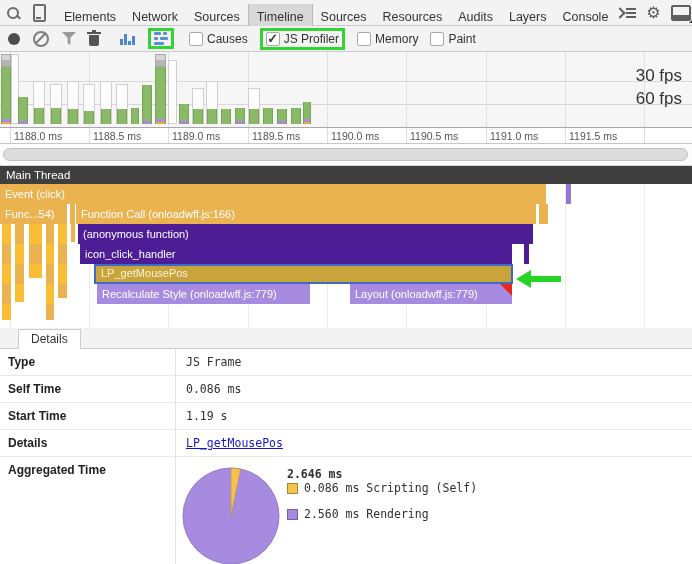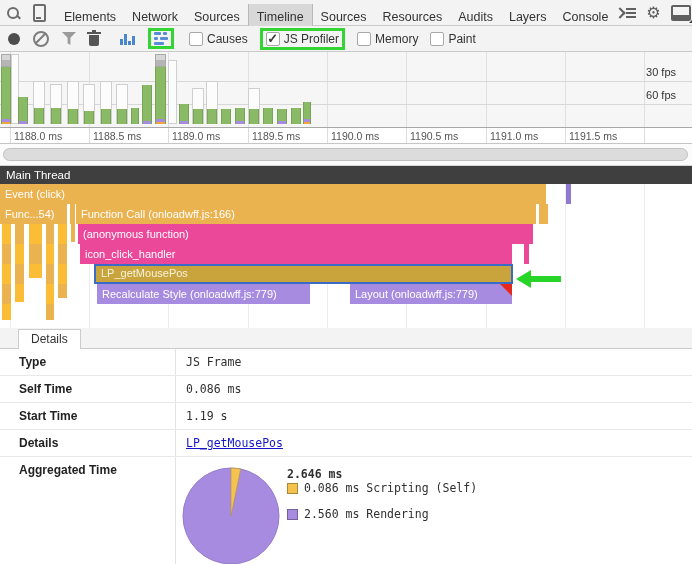--- a/index.html
+++ b/index.html
@@ -44,58 +44,58 @@
   .anno{border:3px solid #35d435;padding:1px 3px;display:flex;align-items:center;}
   #checks{display:flex;align-items:center;gap:12px;margin-left:2px;}
   .check{display:flex;align-items:flex-start;gap:4px;font-size:12px;color:#333;}
   .cbox{position:relative;width:12px;height:12px;border:1px solid #a8a8a8;border-radius:2px;background:#fff;
         font-size:13px;font-weight:bold;color:#3c3c3c;line-height:11px;text-align:center;}
   
   #fps{position:absolute;left:0;top:52px;width:692px;height:76px;background:#f6f6f6;
        border-bottom:1px solid #a8a8a8;box-sizing:border-box;overflow:hidden;}
   .vgrid{position:absolute;top:0;width:1px;height:76px;background:#e0e0e0;}
   .hline{position:absolute;left:0;width:692px;height:1px;background:#d7d7d7;}
-  .fpslabel{position:absolute;right:16px;font-size:11px;color:#333;}
+  .fpslabel{position:absolute;right:10px;font-size:17px;color:#333;}
   .obar{position:absolute;border:1px solid #cfcfcf;background:#fcfcfc;box-sizing:border-box;}
   .gbar{position:absolute;background:#8aba66;border-left:1px solid rgba(90,120,60,.35);border-right:1px solid rgba(90,120,60,.35);box-sizing:border-box;}
   .gbar .seg-p{position:absolute;left:0;bottom:0;width:100%;height:3px;background:#a78be0;}
   .gbar .seg-o{position:absolute;left:0;bottom:-0px;width:100%;height:2px;background:#efa63c;}
   .cap{position:absolute;background:linear-gradient(180deg,#d6d6d6 0 50%,#b5b5b5 50% 100%);border:1px solid #a9a9a9;box-sizing:border-box;}
   
   #ruler{position:absolute;left:0;top:128px;width:692px;height:16px;background:#fff;border-bottom:1px solid #c6c6c6;box-sizing:border-box;}
   .rtick{position:absolute;top:0;width:1px;height:15px;background:#ddd;}
   .rlabel{position:absolute;top:2px;font-size:10.5px;color:#555;}
   
   #scrollstrip{position:absolute;left:0;top:144px;width:692px;height:22px;background:#fbfbfb;border-bottom:1px solid #d5d5d5;box-sizing:border-box;}
   #hscroll{position:absolute;left:3px;top:4px;width:685px;height:13px;border-radius:7px;background:#dcdcdc;border:1px solid #c0c0c0;box-sizing:border-box;}
   
   #flame{position:absolute;left:0;top:166px;width:692px;height:162px;background:#fff;overflow:hidden;}
   #mt-header{position:absolute;left:0;top:0;width:692px;height:18px;background:#3f3f3f;color:#fff;
              font-size:11.5px;line-height:18px;padding-left:6px;box-sizing:border-box;}
   .fgrid{position:absolute;top:18px;width:1px;height:144px;background:#ececec;}
   .fbar{position:absolute;height:20px;box-sizing:border-box;color:#fff;font-size:11px;line-height:20px;
         padding-left:5px;white-space:nowrap;overflow:hidden;}
   .fbar.muted{background:#ebb250;}
-  .fbar.bright{background:#ec4899;}
+  .fbar.bright{background:#4c1d95;}
   .fbar.purple{background:#a78be0;}
   .fbar.ptick{background:#8f7ad0;}
   .fbar.sel{background:#c9a43c;border:2px solid #3a6bc8;line-height:15px;color:#f7f2dd;}
   .redcorner{position:absolute;right:0;top:0;width:0;height:0;border-left:12px solid transparent;border-top:12px solid #e8281e;}
   .stripe{position:absolute;top:58px;}
   #arrow{position:absolute;left:516px;top:104px;width:46px;height:18px;}
   #arrow .head{position:absolute;left:0;top:0;width:0;height:0;border-top:9px solid transparent;
                border-bottom:9px solid transparent;border-right:15px solid #27d527;}
   #arrow .shaft{position:absolute;left:14px;top:6px;width:31px;height:6px;background:#27d527;}
   
   #details{position:absolute;left:0;top:328px;width:692px;height:236px;background:#fff;}
   #dtabstrip{position:relative;height:20px;background:#f3f3f3;border-bottom:1px solid #ccc;}
   #dtab{position:absolute;left:18px;top:1px;height:19px;background:#fff;border:1px solid #ccc;border-bottom:none;
         padding:0 12px;font-size:12px;line-height:19px;color:#333;}
   .drow{display:flex;border-bottom:1px solid #e8e8e8;}
-  .dlabel{width:175px;box-sizing:border-box;padding:6px 19px;font-size:12px;font-weight:bold;color:#222;}
+  .dlabel{width:175px;box-sizing:border-box;padding:6px 8px;font-size:12px;font-weight:bold;color:#222;}
   .dvalue{flex:1;box-sizing:border-box;padding:6px 10px;font-family:"DejaVu Sans Mono",monospace;font-size:11.5px;color:#303030;border-left:1px solid #e3e3e3;}
   .dlink{color:#1616c9;text-decoration:underline;font-family:"DejaVu Sans Mono",monospace;}
   #aggrow{display:flex;border-bottom:1px solid #e8e8e8;height:109px;}
   #aggval{flex:1;border-left:1px solid #e3e3e3;display:flex;padding:8px 0 0 5px;box-sizing:border-box;}
   #pie{margin-top:1px;}
   #legend{margin-left:6px;margin-top:2px;}
   #legend .total{font-family:"DejaVu Sans Mono",monospace;font-size:11.5px;color:#303030;margin-bottom:0;font-weight:bold;}
   .litem{display:flex;align-items:center;gap:6px;margin-bottom:12px;font-family:"DejaVu Sans Mono",monospace;font-size:11.5px;color:#303030;}
   .swatch{width:11px;height:11px;border:1px solid rgba(0,0,0,.3);box-sizing:border-box;}
 </style>

